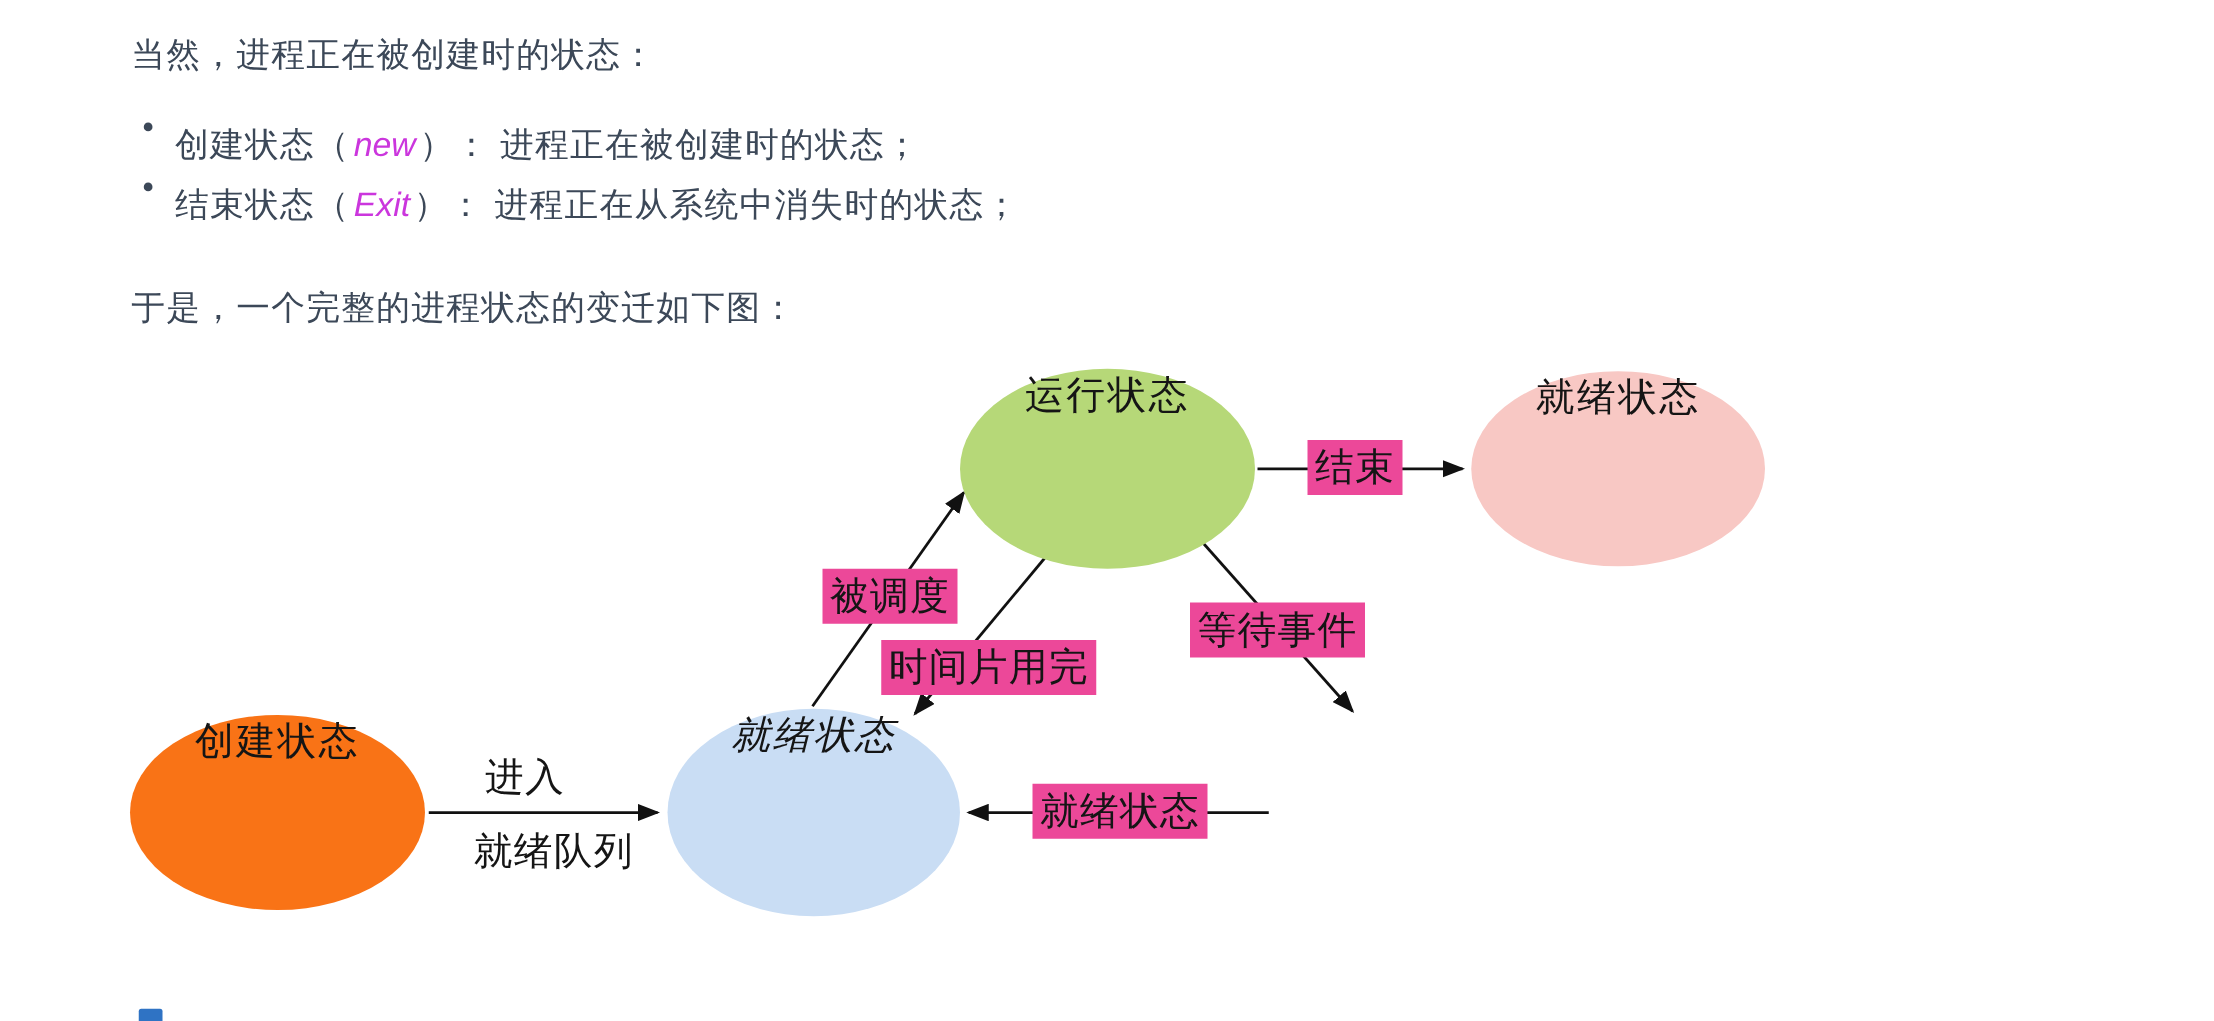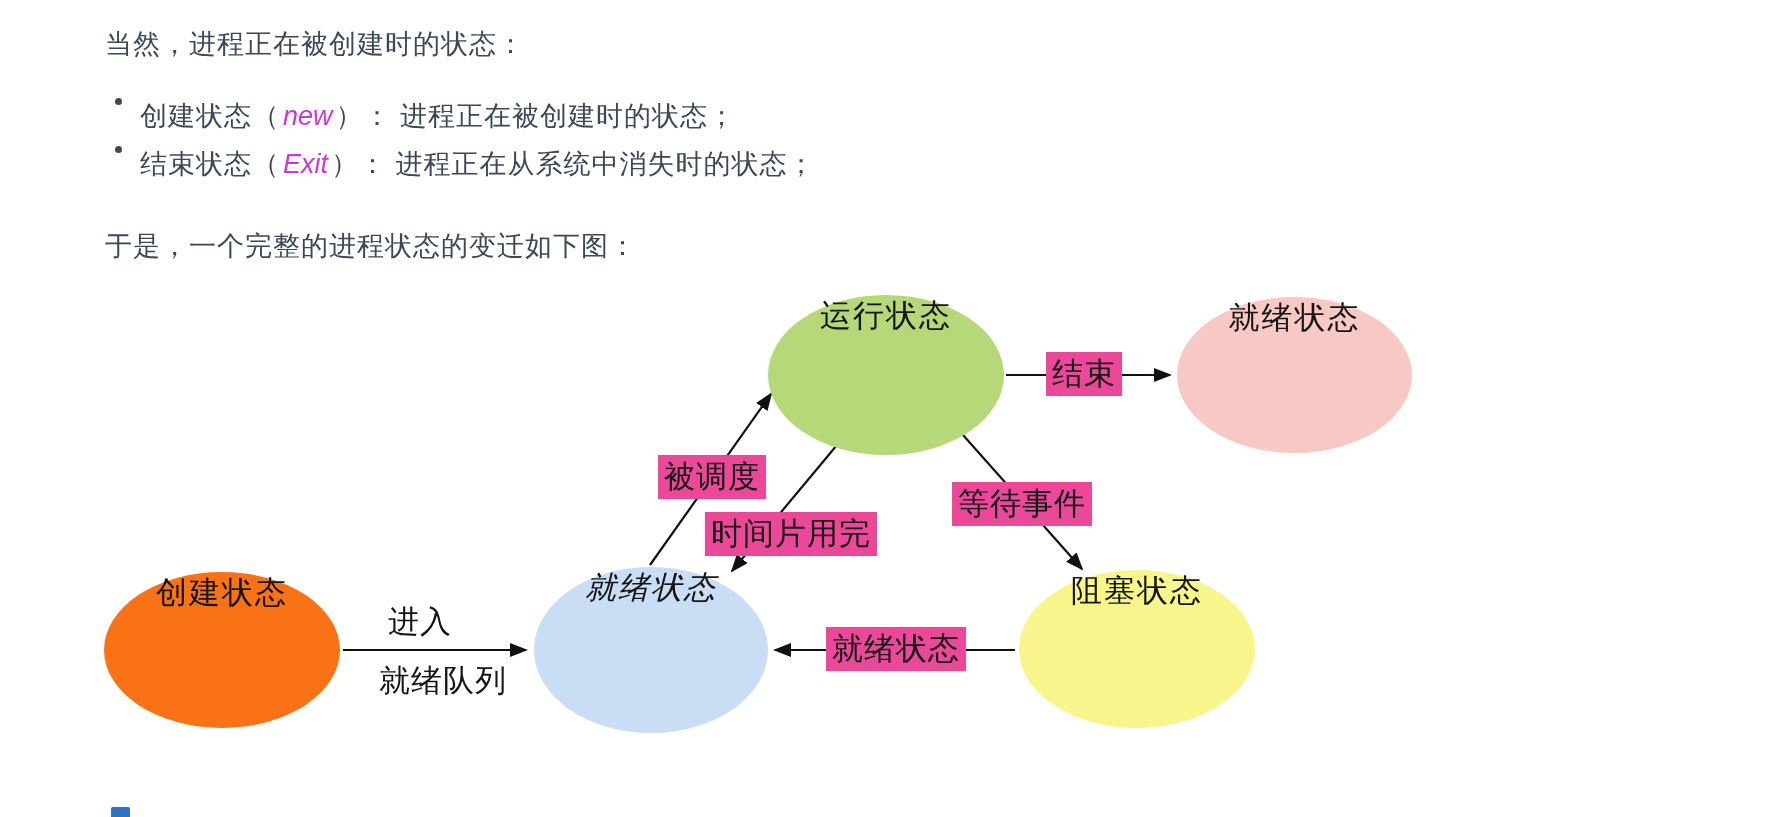--- a/index.html
+++ b/index.html
@@ -120,23 +120,20 @@
     </div>
     <div class="node" style="left: 1177px; top: 297px; width: 235px; height: 156px; background: rgb(248, 200, 196);">
       <span>就绪状态</span>
     </div>
     <div class="node" style="left: 104px; top: 572px; width: 236px; height: 156px; background: #f97316;">
       <span>创建状态</span>
     </div>
     <div class="node" style="left: 534px; top: 567px; width: 234px; height: 166px; background: rgb(201, 221, 244); font-style: italic;">
       <span>就绪状态</span>
     </div>
-    <div class="node" style="left: 1019px; top: 570px; width: 236px; height: 158px; background: rgb(248, 245, 140);">
-      <span>阻塞状态</span>
-    </div>
 
     <div class="edge-label" style="left:1084px; top:374px;">结束</div>
     <div class="edge-label" style="left:712px; top:477px;">被调度</div>
     <div class="edge-label" style="left:791px; top:534px;">时间片用完</div>
     <div class="edge-label" style="left:1022px; top:504px;">等待事件</div>
     <div class="edge-label" style="left:896px; top:649px;">就绪状态</div>
     <div class="edge-label plain" style="left:420px; top:622px;">进入</div>
     <div class="edge-label plain" style="left:443px; top:681px;">就绪队列</div>
 
   </div>

